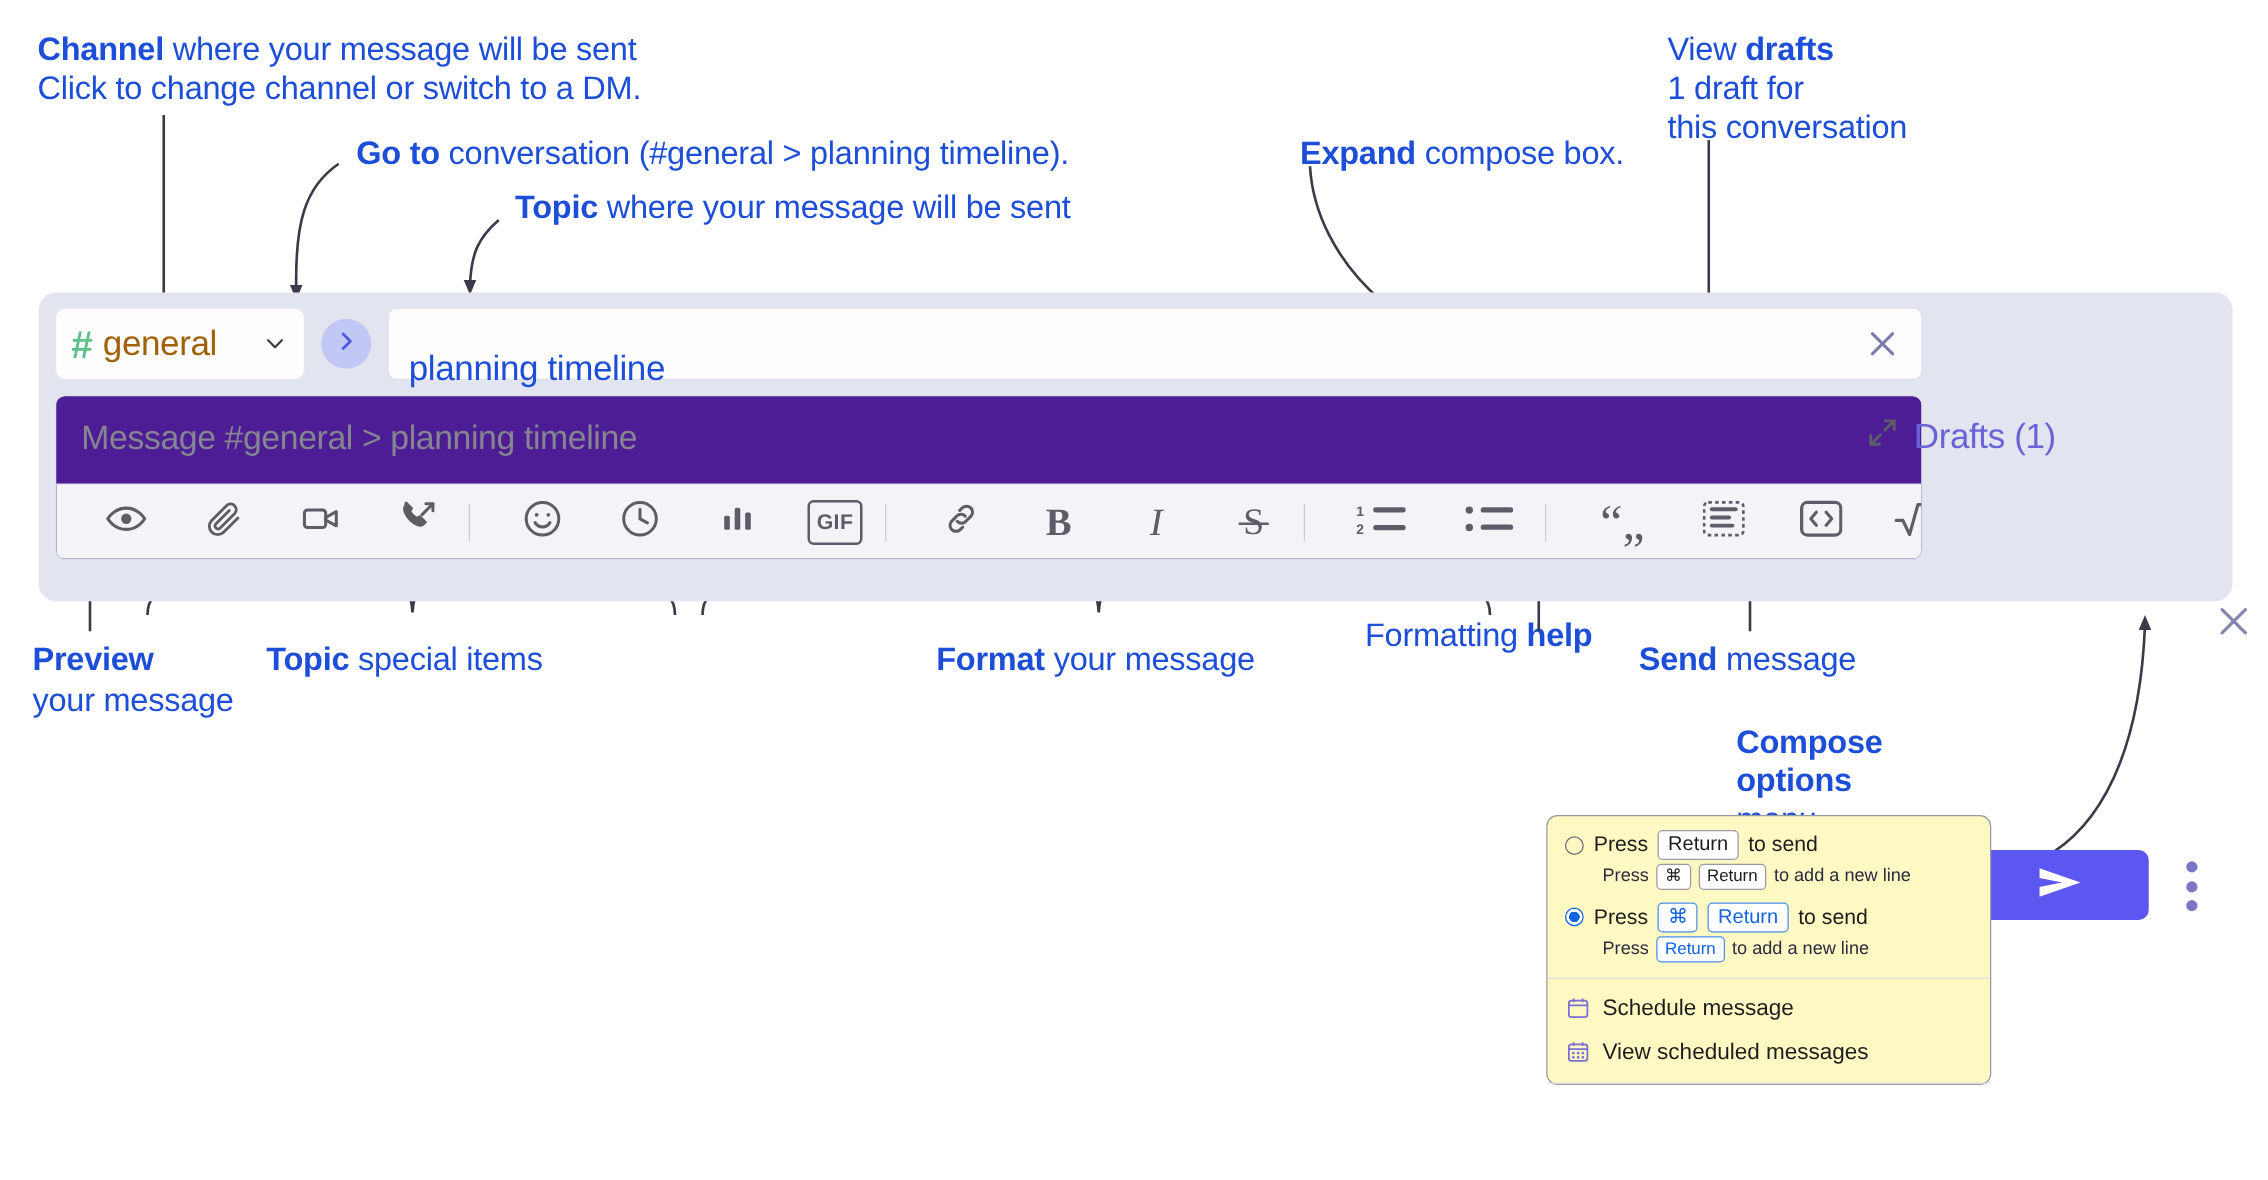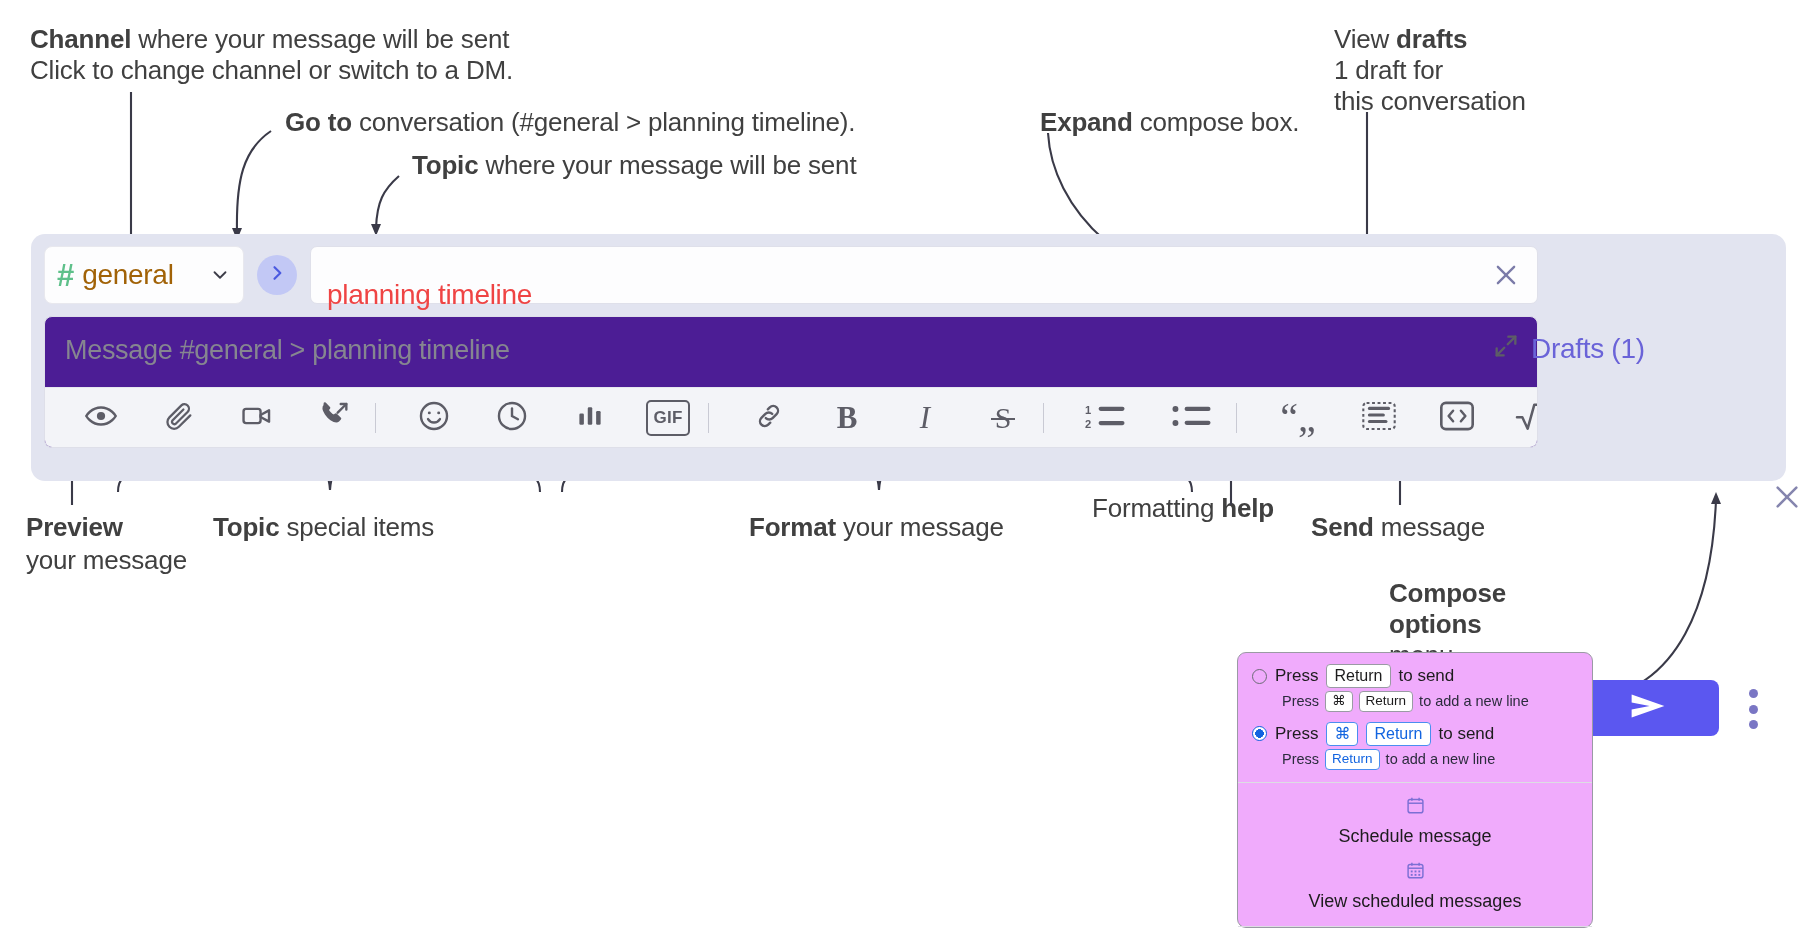--- a/index.html
+++ b/index.html
@@ -2,21 +2,21 @@
 <html><head>
 <meta charset="utf-8">
 <style>
   html,body{margin:0;padding:0;background:#ffffff;}
   body{
     width:1814px;height:944px;position:relative;overflow:hidden;
     font-family:"Liberation Sans","DejaVu Sans",sans-serif;
     color:#2b2b3d;
   }
   
-  .anno{position:absolute;color:#404040;font-size:26px;line-height:1.22;letter-spacing:-0.2px;white-space:nowrap;}
+  .anno{position:absolute;color:#1d4ed8;font-size:26px;line-height:1.22;letter-spacing:-0.2px;white-space:nowrap;}
 
   
   svg.overlay{position:absolute;left:0;top:0;width:1814px;height:944px;pointer-events:none;}
 
   
   #compose-box{
     position:absolute;left:31px;top:234px;width:1755px;height:247px;
     background:#e2e4f0;border-radius:14px;
   }
   #compose-inner{position:absolute;left:13px;top:12px;width:1494px;}
@@ -30,21 +30,21 @@
   #channel-name{font-size:28px;color:#a16207;letter-spacing:-0.3px;}
   #channel-caret{margin-left:auto;display:flex;align-items:center;}
   #goto-btn{
     width:40px;height:40px;border-radius:50%;background:#c2c8f5;
     display:flex;align-items:center;justify-content:center;margin:0 13px;flex:0 0 auto;
   }
   #topic-field{
     flex:1;height:58px;background:#fdfdfe;border-radius:7px;border:1px solid #dfe0ea;
     display:flex;align-items:center;padding:0 14px 0 16px;box-sizing:border-box;
   }
-  #topic-value{font-size:28px;color:#ef4444;letter-spacing:-0.3px;margin-top:40px;}
+  #topic-value{font-size:28px;color:#1d4ed8;letter-spacing:-0.3px;margin-top:40px;}
   #topic-clear{margin-left:auto;display:flex;align-items:center;justify-content:center;width:34px;height:34px;}
 
   #message-area{
     margin-top:12px;background:#4c1d95;border:1px solid #dedfe9;border-radius:8px;
     height:132px;position:relative;box-sizing:border-box;overflow:hidden;
   }
   #message-placeholder{position:absolute;left:20px;top:18px;font-size:27px;color:#868690;letter-spacing:-0.3px;}
   #expand-btn{position:absolute;right:14px;top:12px;width:34px;height:34px;display:flex;align-items:center;justify-content:center;}
 
   #toolbar{
@@ -60,37 +60,37 @@
   #send-button{
     position:absolute;left:1545px;top:446px;width:143px;height:56px;background:#5b57f0;
     border-radius:8px;display:flex;align-items:center;justify-content:center;
   }
   #overflow-menu{position:absolute;left:1708px;top:455px;width:28px;height:40px;display:flex;flex-direction:column;align-items:center;justify-content:space-between;}
   .dot{width:9px;height:9px;border-radius:50%;background:#7a76c4;}
 
   
   #compose-options{
     position:absolute;left:1237px;top:652px;width:356px;
-    background:#f0abfc;border:1px solid #9a9aa4;border-radius:9px;box-sizing:border-box;
+    background:#fef9c3;border:1px solid #9a9aa4;border-radius:9px;box-sizing:border-box;
     font-size:17px;color:#1d1c1d;
   }
   .opt-group{padding:11px 14px 10px 14px;}
   .opt-row{display:flex;align-items:center;gap:8px;margin-bottom:3px;}
   .opt-sub{display:flex;align-items:center;gap:6px;font-size:14.5px;color:#2b2b3d;margin:3px 0 10px 30px;}
   .radio{width:15px;height:15px;border-radius:50%;border:1.6px solid #6b6b76;box-sizing:border-box;flex:0 0 auto;}
   .radio.sel{border-color:#1264e0;background:
      radial-gradient(circle at center, #1264e0 0 4.2px, #ffffff 4.3px 100%);}
   .key{
     display:inline-block;border:1px solid #9a9aa4;border-radius:4px;
     padding:1px 7px;font-size:16px;line-height:1.25;color:#1d1c1d;background:#fff;
   }
   .key.sm{font-size:13.5px;padding:1px 6px;}
   .key.blue{border-color:#4a8ef0;color:#1264e0;}
   .menu-div{height:1px;background:#dddde3;}
-  .menu-item{display:flex;align-items:center;gap:10px;padding:7px 14px;font-size:18px;color:#1d1c1d;flex-direction:column;}
+  .menu-item{display:flex;align-items:center;gap:10px;padding:7px 14px;font-size:18px;color:#1d1c1d;}
   .mi-icon{width:20px;height:20px;flex:0 0 auto;color:#7b6fd4;display:flex;align-items:center;justify-content:center;}
 </style>
 </head>
 <body>
 
 <div class="anno" style="left:30px;top:24px;">
   <span style="font-weight:700">Channel</span><span> where your message will be sent</span>
 </div>
 <div class="anno ital" style="left:30px;top:55px;">Click to change channel or switch to a DM.</div>
 

